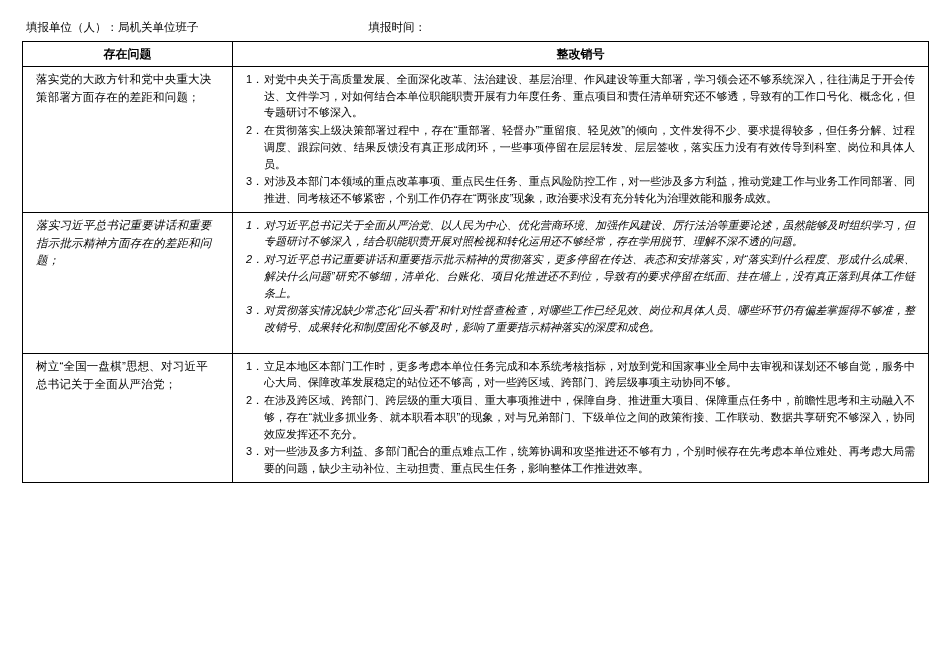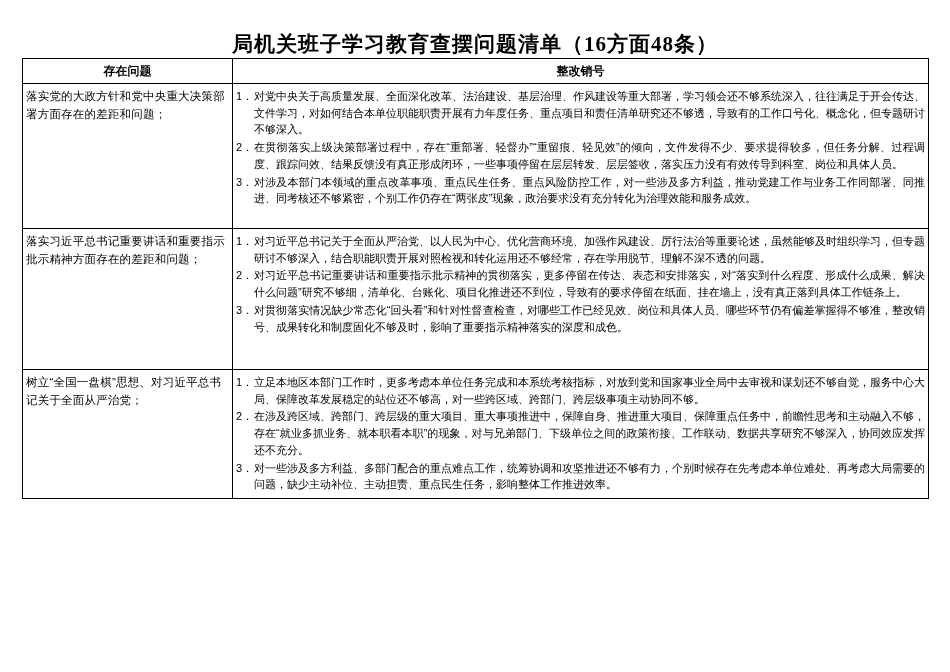--- a/index.html
+++ b/index.html
@@ -47,21 +47,21 @@
   }
   table.list {
     width: 906px;
     border-collapse: collapse;
     table-layout: fixed;
     margin: 0;
   }
   table.list th, table.list td {
     border: 1px solid #000000;
     vertical-align: top;
-    padding: 4px 3px;
+    padding: 4px 13px;
   }
   table.list thead th {
     text-align: center;
     vertical-align: middle;
     font-weight: bold;
     font-size: 12px;
     height: 20px;
     padding: 2px 4px;
   }
   col.c1 { width: 210px; }
@@ -84,30 +84,33 @@
     width: 18px;
     flex: 0 0 18px;
     text-align: left;
   }
   .item .txt {
     flex: 1 1 auto;
     text-align: justify;
     text-justify: inter-ideograph;
   }
   tr.row-1 td { height: 136px; }
-  tr.row-2 td { height: 132px; }
+  tr.row-2 td { height: 132px; font-style: italic; }
   tr.row-3 td { height: 110px; }
 </style>
 </head>
 <body>
 
 <div class="page">
 
-  <div class="doc-title">局机关班子学习教育查摆问题清单（16方面48条）</div>
 
+  <div class="meta-row">
+    <span class="meta-unit">填报单位（人）：局机关单位班子</span>
+    <span class="meta-date">填报时间：</span>
+  </div>
 
   <table class="list">
     <colgroup>
       <col class="c1">
       <col class="c2">
     </colgroup>
     <thead>
       <tr>
         <th>存在问题</th>
         <th>整改销号</th>

